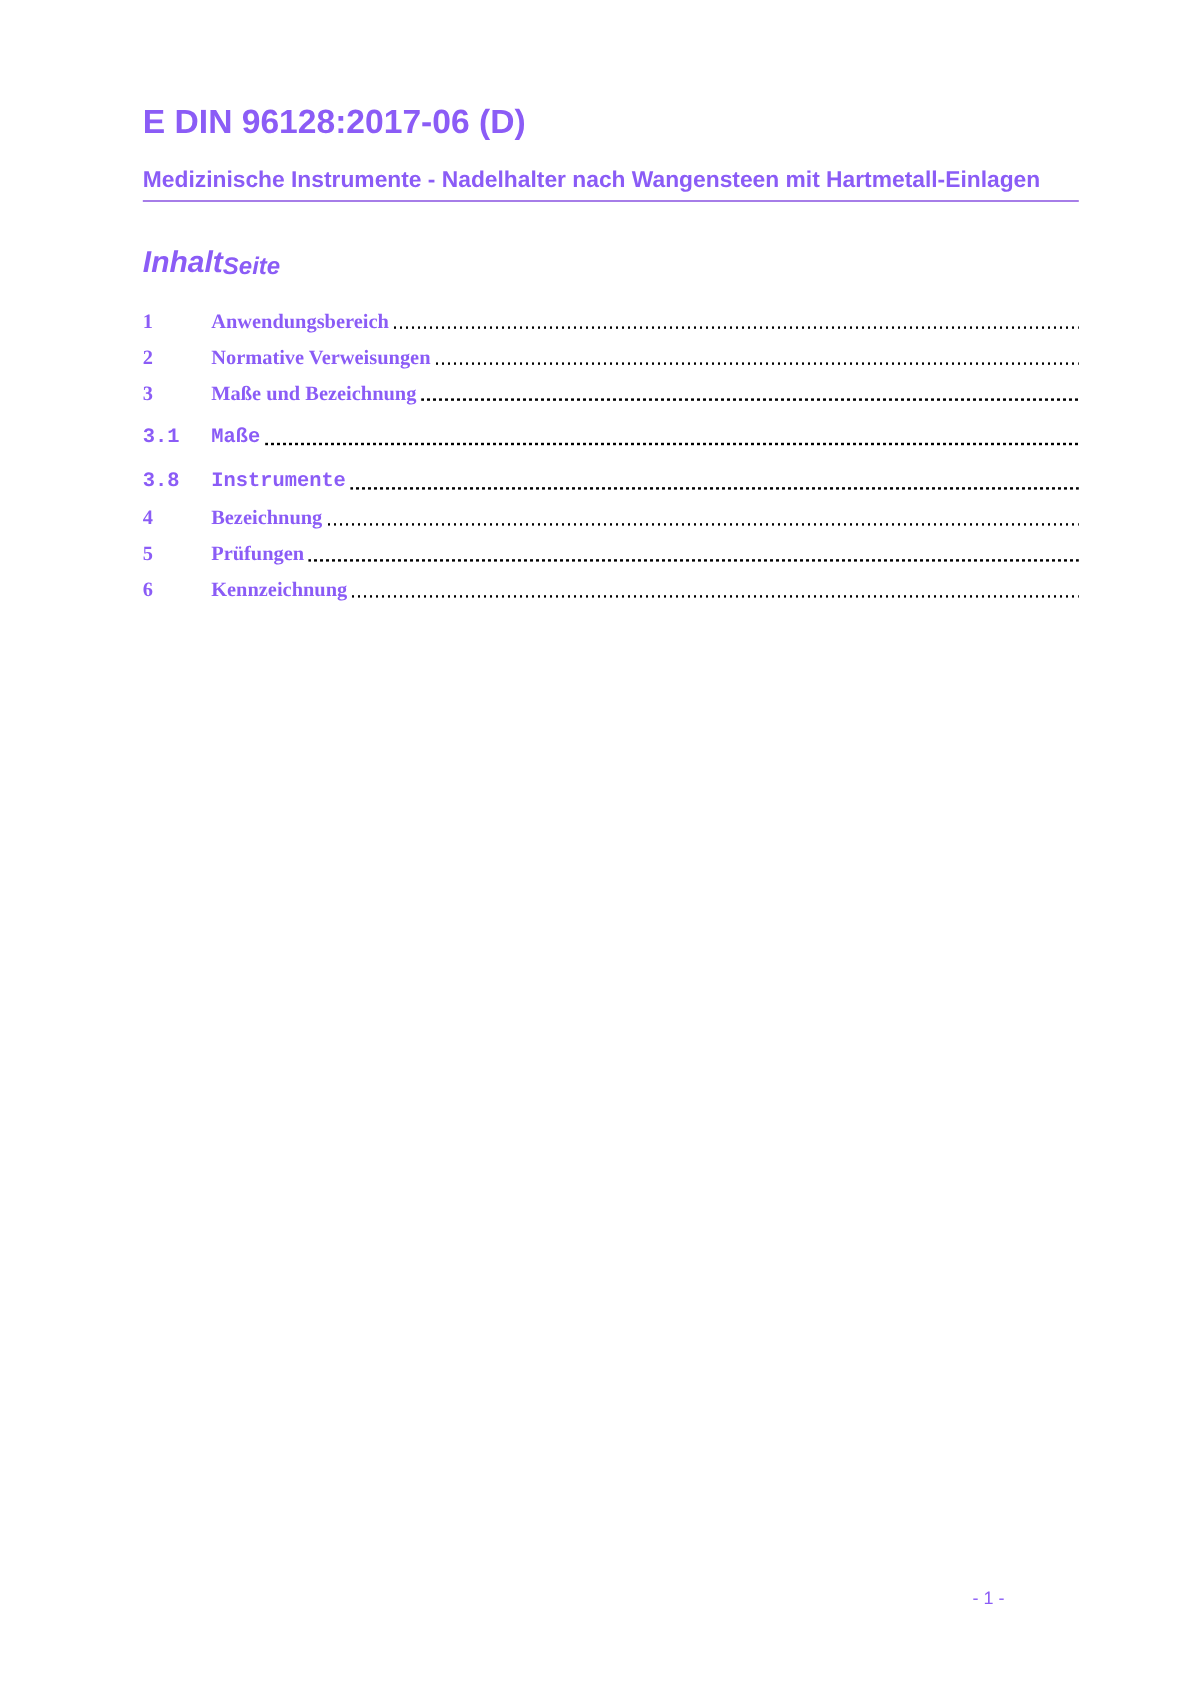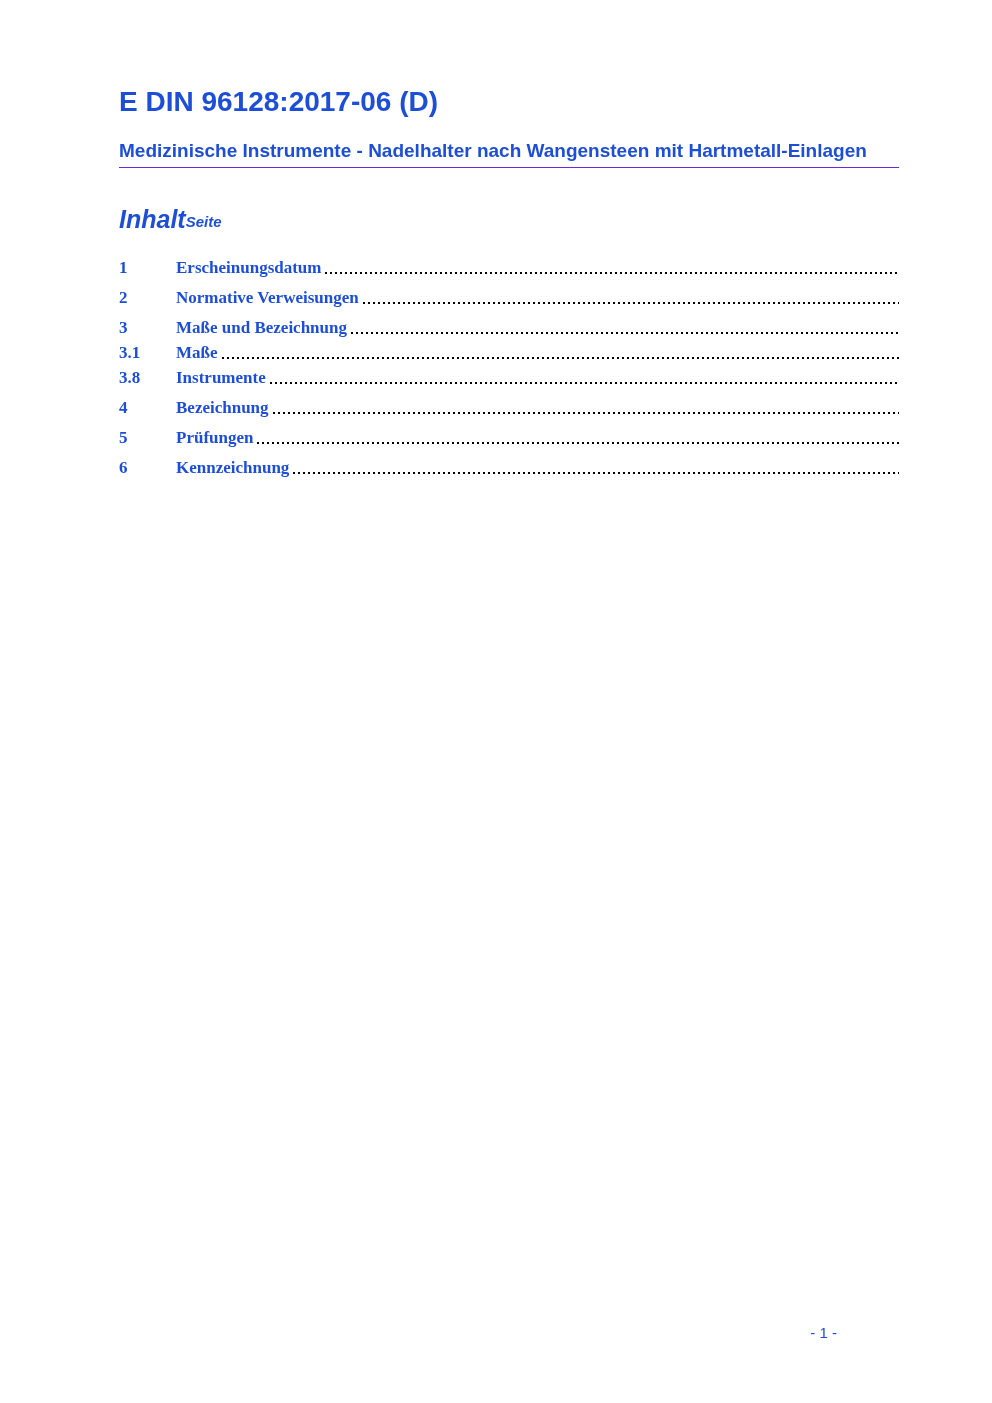--- a/index.html
+++ b/index.html
@@ -5,21 +5,21 @@
   html, body {
     margin: 0;
     padding: 0;
     background: #ffffff;
   }
   .page {
     position: relative;
     width: 899px;
     height: 1403px;
     background: #ffffff;
-    color: #1d4ed8;
+    color: #8b5cf6;
     font-family: "Liberation Sans", sans-serif;
     overflow: hidden;
   }
   .content {
     position: absolute;
     left: 119px;
     top: 86px;
     width: 811px;
   }
   .doc-number {
@@ -48,38 +48,38 @@
     align-items: flex-end;
     margin-top: 37px;
     font-style: italic;
   }
   .toc-heading {
     font-size: 25px;
     font-weight: bold;
     line-height: 29px;
   }
   .page-col-label {
-    font-size: 15px;
+    font-size: 20px;
     font-weight: bold;
     line-height: 18px;
     padding-bottom: 3px;
   }
   .toc-list {
     margin-top: 23px;
     font-family: "Liberation Serif", serif;
     font-weight: bold;
     font-size: 17px;
   }
   .toc-row {
     display: flex;
     align-items: baseline;
     line-height: 21px;
   }
   .toc-row.level-1 { margin-top: 9px; }
-  .toc-row.level-2 { margin-top: 4px; }
+  .toc-row.level-2 { margin-top: 16px; font-family: Liberation Mono, monospace; }
   .toc-num {
     flex: none;
     width: 57px;
   }
   .toc-label {
     flex: none;
     white-space: nowrap;
   }
   .leader {
     flex: 1 1 auto;
@@ -111,21 +111,21 @@
     <h2 class="doc-title">Medizinische Instrumente - Nadelhalter nach Wangensteen mit Hartmetall-Einlagen</h2>
 
     <div class="toc-header">
       <div class="toc-heading">Inhalt</div>
       <div class="page-col-label">Seite</div>
     </div>
 
     <div class="toc-list" id="toc-list">
         <div class="toc-row level-1">
     <span class="toc-num">1</span>
-    <span class="toc-label">Erscheinungsdatum</span>
+    <span class="toc-label">Anwendungsbereich</span>
     <span class="leader"></span>
     <span class="toc-page">3</span>
   </div>
         <div class="toc-row level-1">
     <span class="toc-num">2</span>
     <span class="toc-label">Normative Verweisungen</span>
     <span class="leader"></span>
     <span class="toc-page">3</span>
   </div>
         <div class="toc-row level-1">

